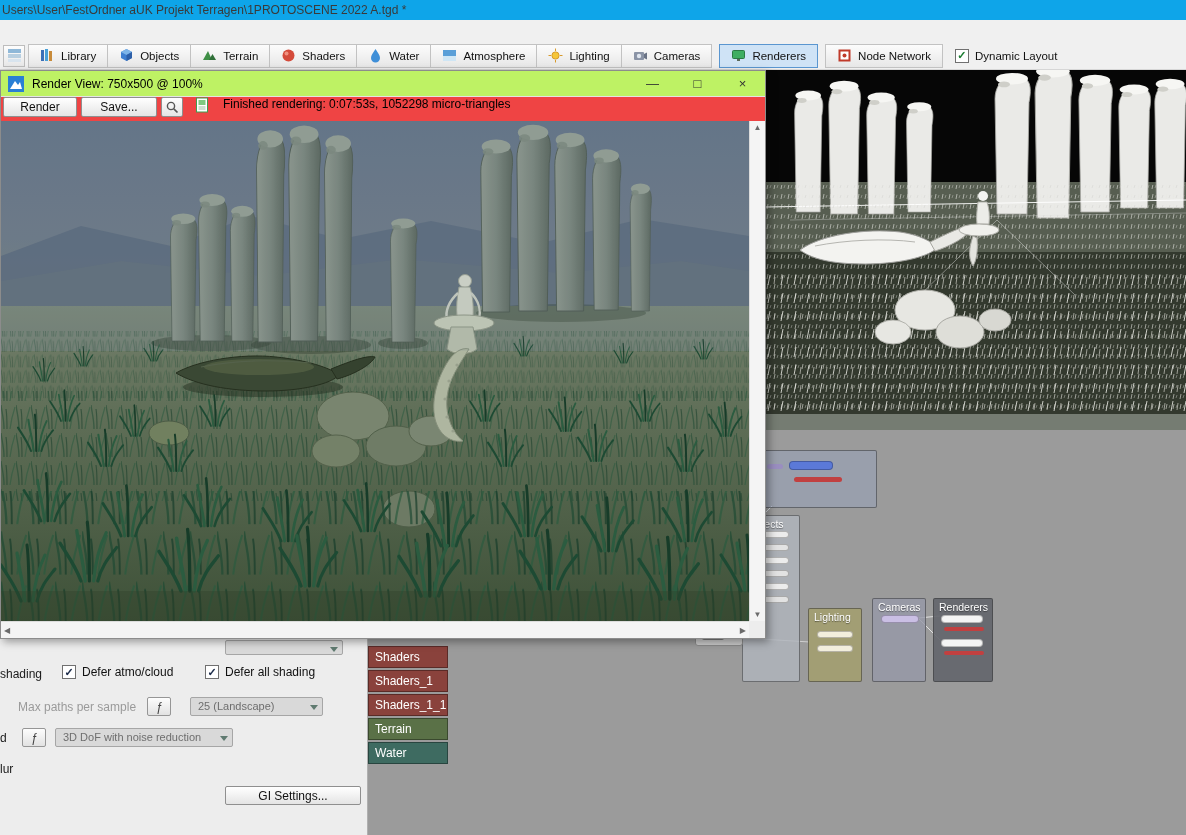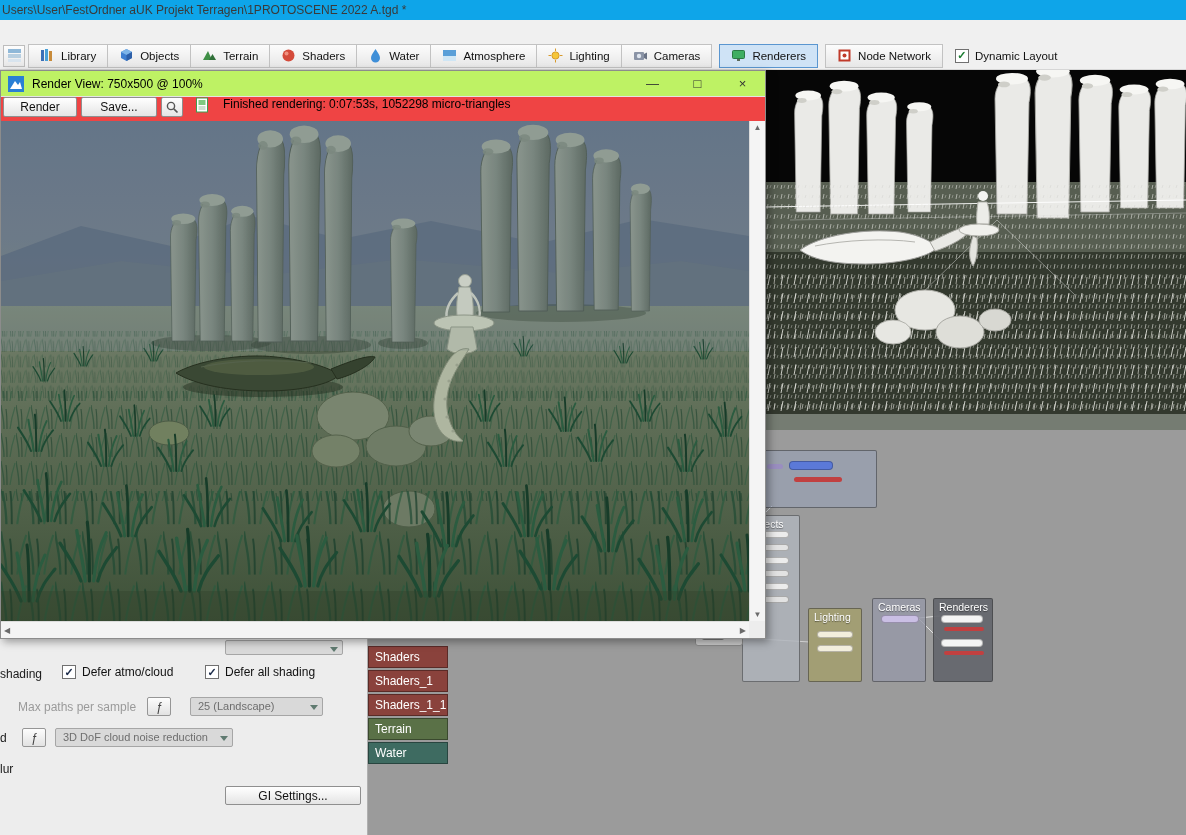--- a/index.html
+++ b/index.html
@@ -203,21 +203,21 @@
       <div class="drop" style="left:190px;top:627px;width:133px">
         <span>25 (Landscape)</span>
         <span class="chev" style="top:7px"></span>
       </div>
 
       <span class="cutlbl" style="left:0;top:661px">d</span>
       <div class="fnbtn" style="left:22px;top:658px">
           <span>ƒ</span>
         </div>
       <div class="drop" style="left:55px;top:658px;width:178px">
-        <span>3D DoF cloud noise reduction</span>
+        <span>3D DoF with noise reduction</span>
         <span class="chev" style="top:7px"></span>
       </div>
 
       <span class="cutlbl" style="left:0;top:692px">lur</span>
 
       <div class="btn gibtn" style="left:225px;top:716px">
         <span>GI Settings...</span>
       </div>
     </div>
 

